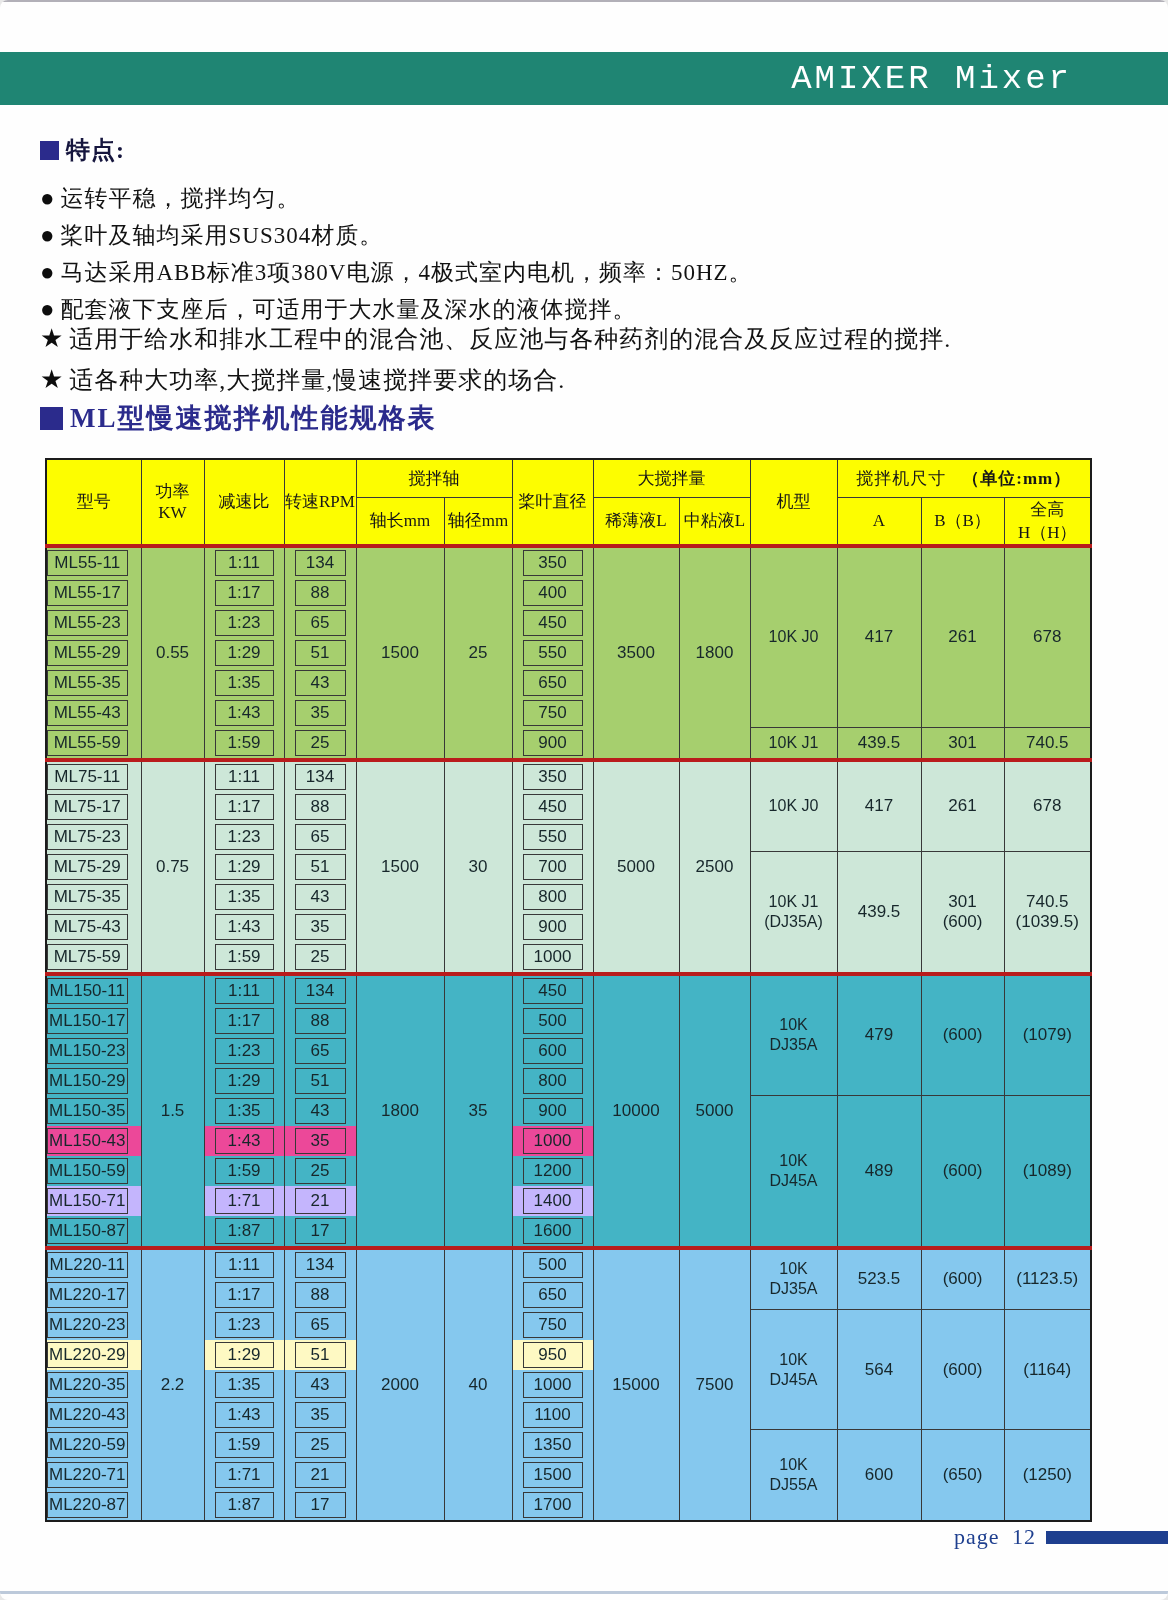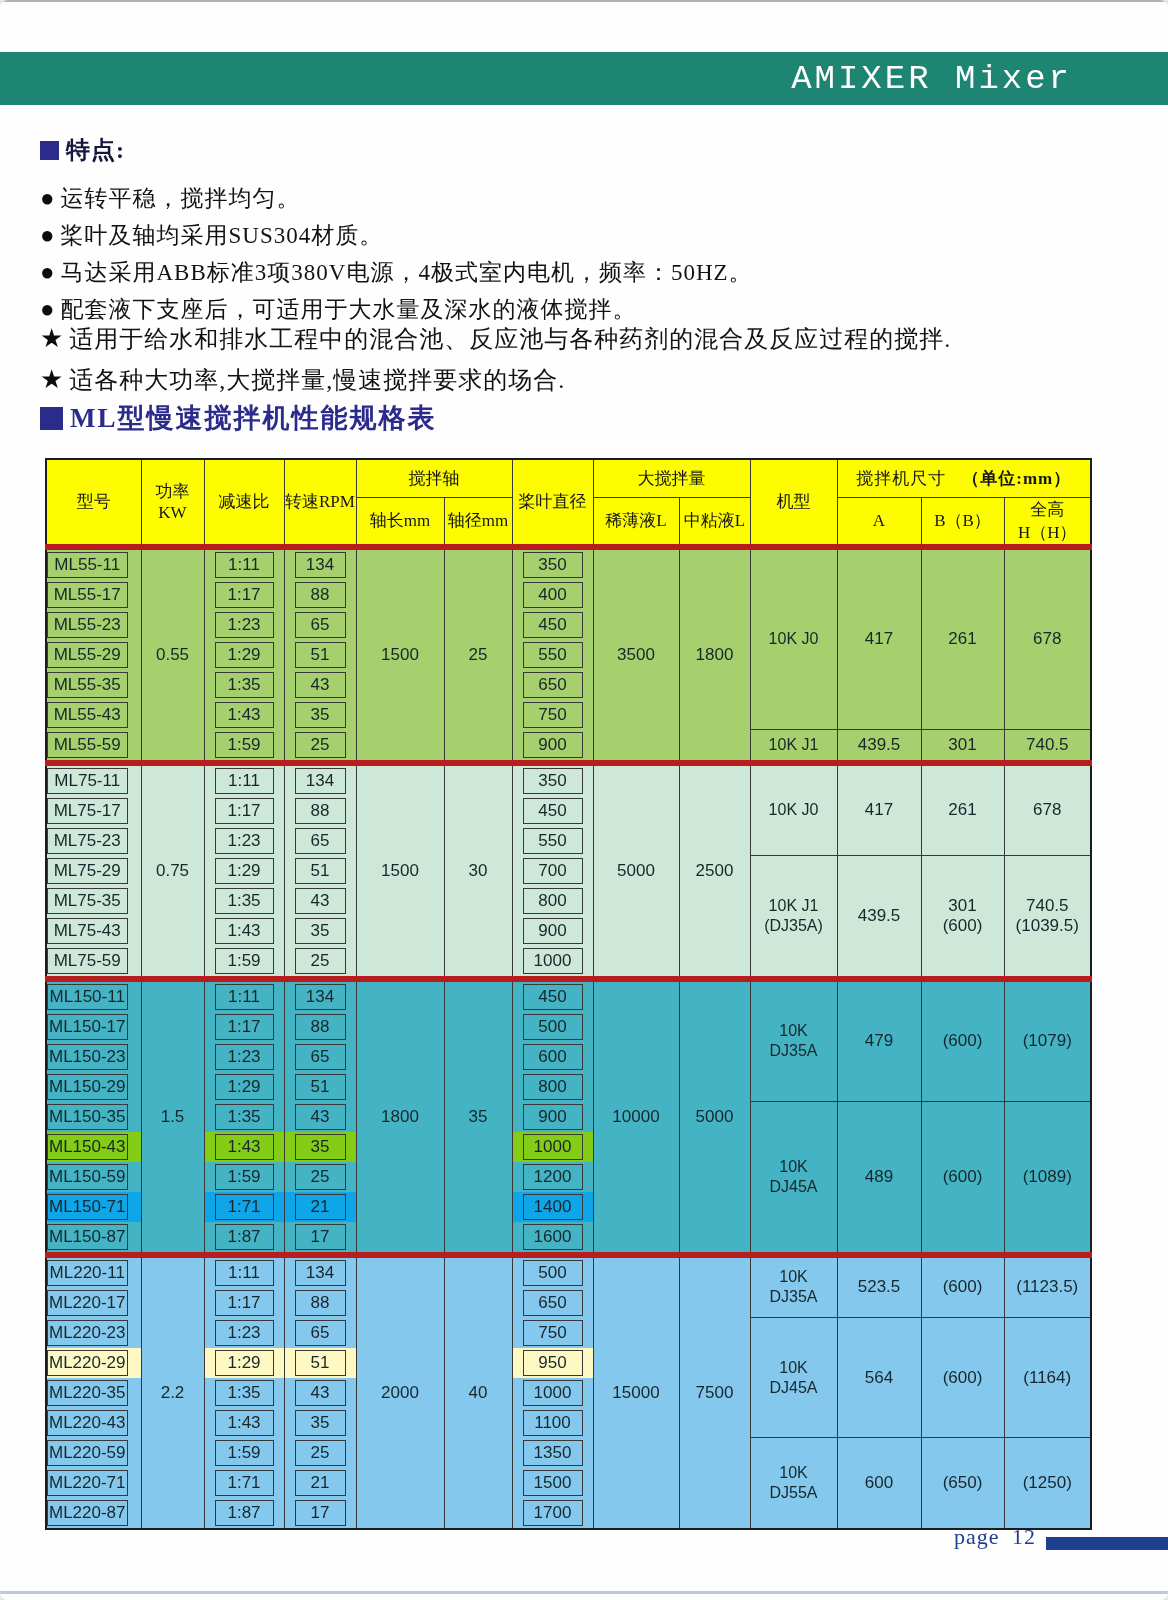--- a/index.html
+++ b/index.html
@@ -59,26 +59,26 @@
   .spec tbody tr { height:30px; }
   .spec tbody td {
     font-family:"Liberation Sans", sans-serif; font-size:17px; color:#17272b;
   }
   .spec td.boxed { border-top:none; border-bottom:none; }
   .cellbox {
     border:1px solid #383838; height:26px; margin:2px 10px;
     display:flex; align-items:center; justify-content:center;
   }
   .cellbox.flush { margin-left:0; margin-right:13px; }
-  .spec tr.sec-start td { border-top:6px solid #b91c1c; }
+  .spec tr.sec-start td { border-top:4px solid #b91c1c; }
   .spec td.multi div { line-height:20px; }
   .spec td.machine { font-size:16px; }
 
   
-  .footer { position:absolute; top:1524px; right:0; display:flex; align-items:flex-end;font-family:Liberation Serif, serif; }
+  .footer { position:absolute; top:1524px; right:0; display:flex; align-items:center;font-family:Liberation Serif, serif; }
   .page-label { font-size:22px; color:#1e3f8f; letter-spacing:1px; margin-right:10px; word-spacing:6px; }
   .footer-bar { width:122px; height:13px; }
 </style>
 </head>
 <body>
 
 <div class="page">
   <div class="topline"></div>
 
   <div class="banner" style="background-color: rgb(31, 133, 115);">
@@ -520,21 +520,21 @@
           <td rowspan="5">
             <div>489</div>
           </td>
           <td rowspan="5">
             <div>(600)</div>
           </td>
           <td rowspan="5">
             <div>(1089)</div>
           </td>
         </tr>
-        <tr style="background-color: #84cc16;">
+        <tr style="background-color: #ec4899;">
           <td class="boxed">
             <div class="cellbox flush">ML150-43</div>
           </td>
           <td class="boxed">
             <div class="cellbox">1:43</div>
           </td>
           <td class="boxed">
             <div class="cellbox">35</div>
           </td>
           <td class="boxed">
@@ -548,21 +548,21 @@
           <td class="boxed">
             <div class="cellbox">1:59</div>
           </td>
           <td class="boxed">
             <div class="cellbox">25</div>
           </td>
           <td class="boxed">
             <div class="cellbox">1200</div>
           </td>
         </tr>
-        <tr style="background-color: #0ea5e9;">
+        <tr style="background-color: #c4b5fd;">
           <td class="boxed">
             <div class="cellbox flush">ML150-71</div>
           </td>
           <td class="boxed">
             <div class="cellbox">1:71</div>
           </td>
           <td class="boxed">
             <div class="cellbox">21</div>
           </td>
           <td class="boxed">

